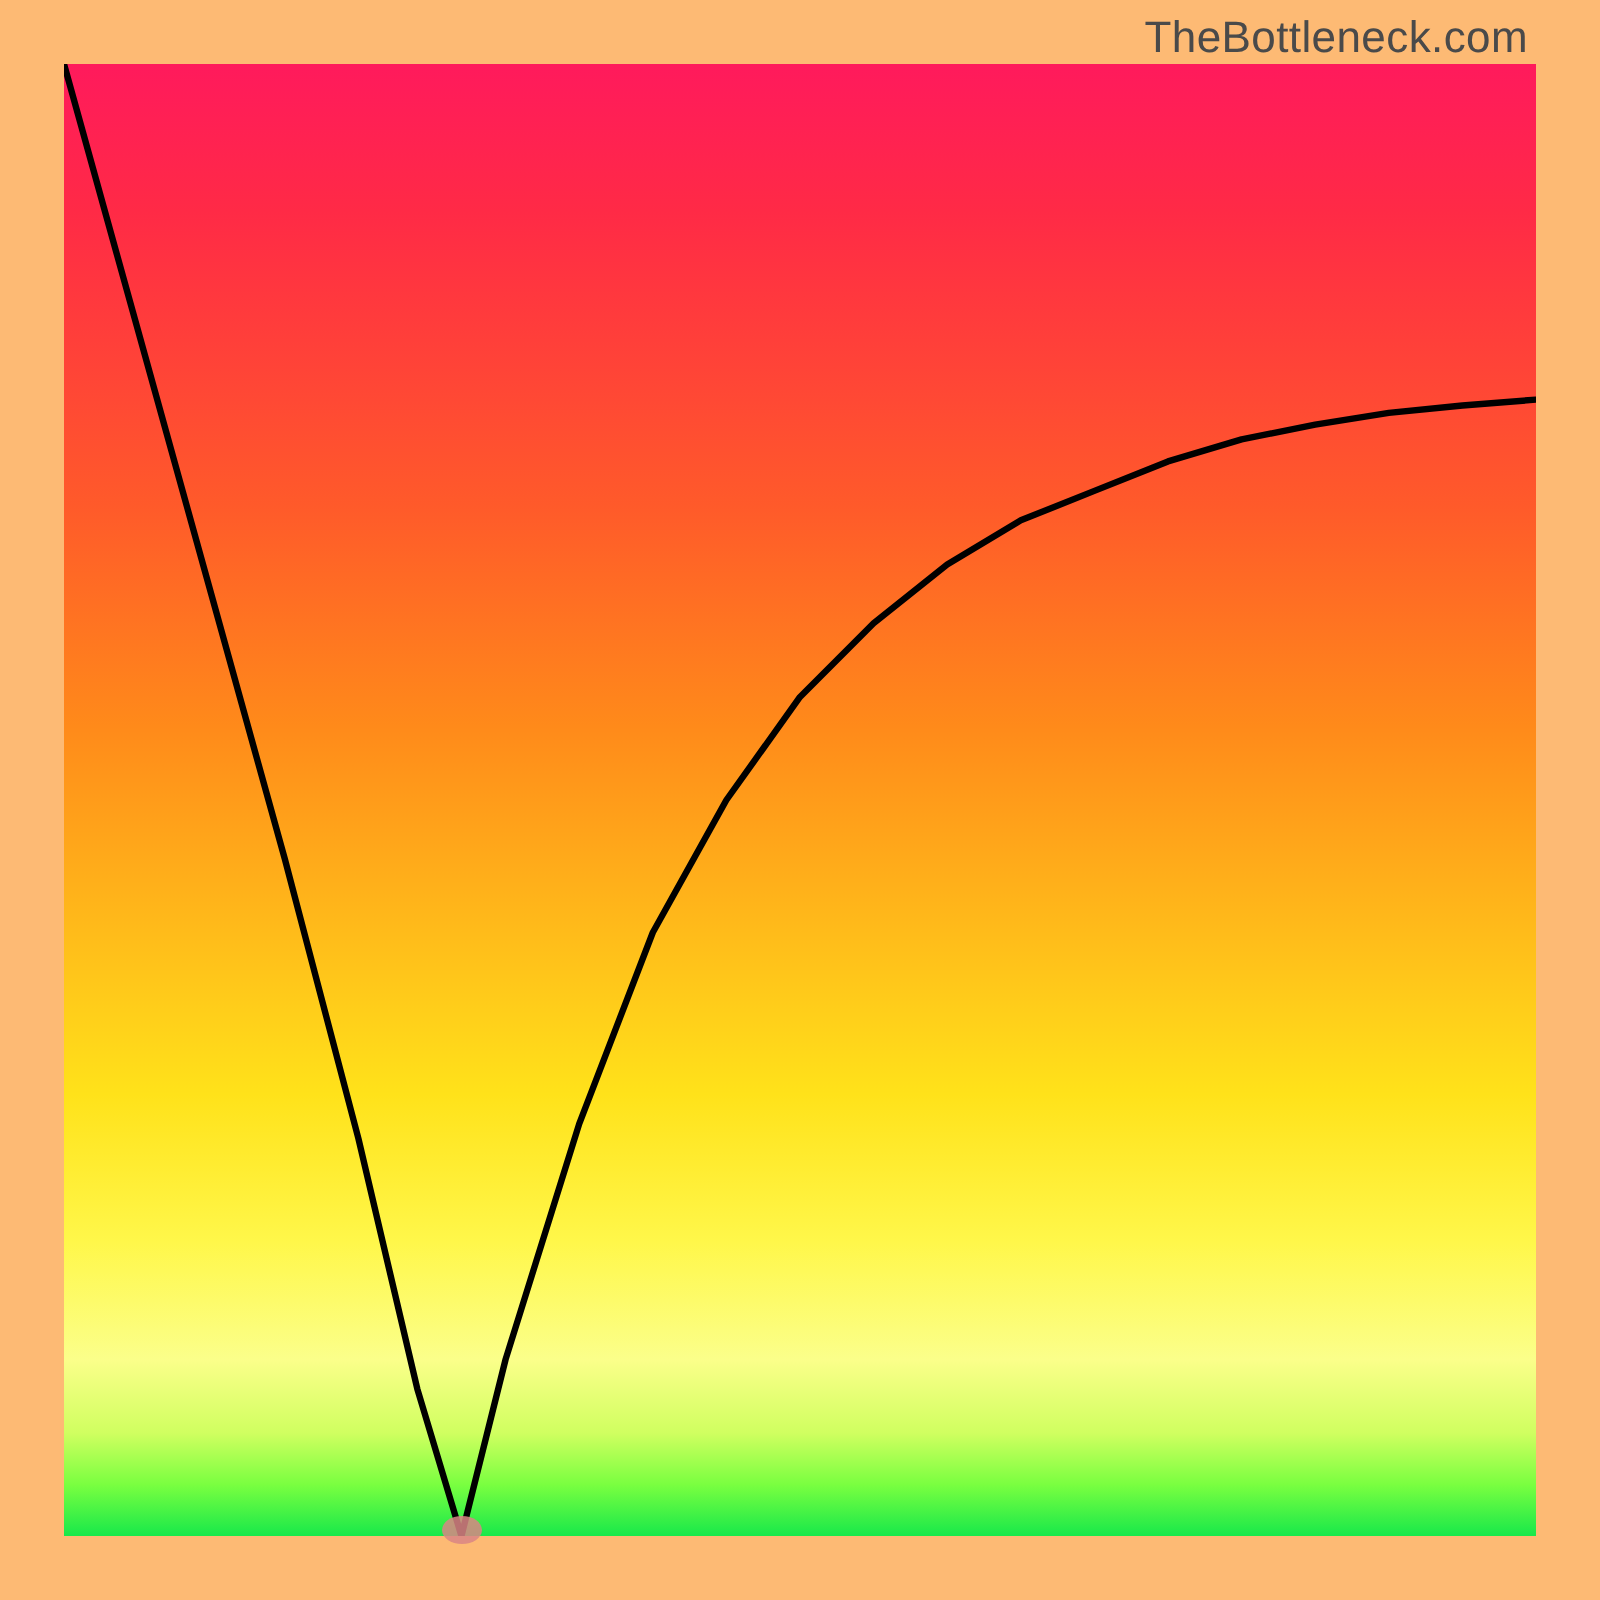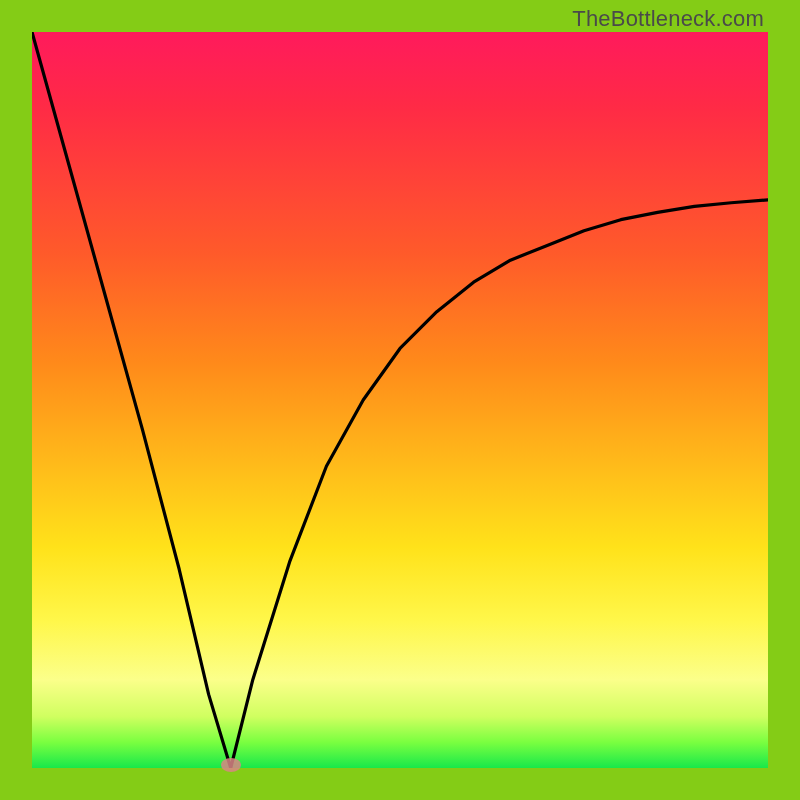--- a/index.html
+++ b/index.html
@@ -1,20 +1,20 @@
 <!DOCTYPE html>
 <html><head>
 <meta charset="utf-8">
 <style>
   * { margin: 0; padding: 0; box-sizing: border-box; }
   html, body { width: 800px; height: 800px; overflow: hidden; background: #000; }
   .outer {
     width: 800px;
     height: 800px;
-    background: #84cc16;
+    background: #fdba74;
     position: relative;
   }
   .plot {
     position: absolute;
     left: 32px;
     top: 32px;
     width: 736px;
     height: 736px;
     
     background: linear-gradient(

